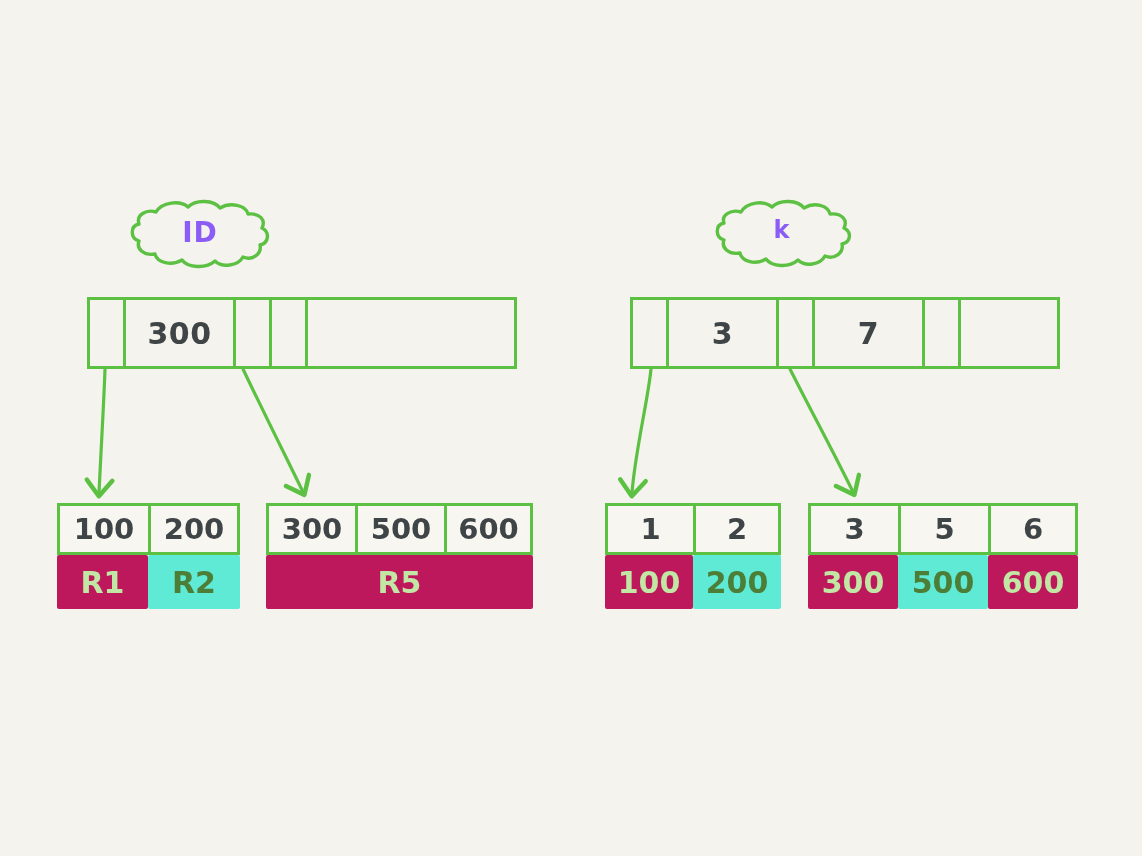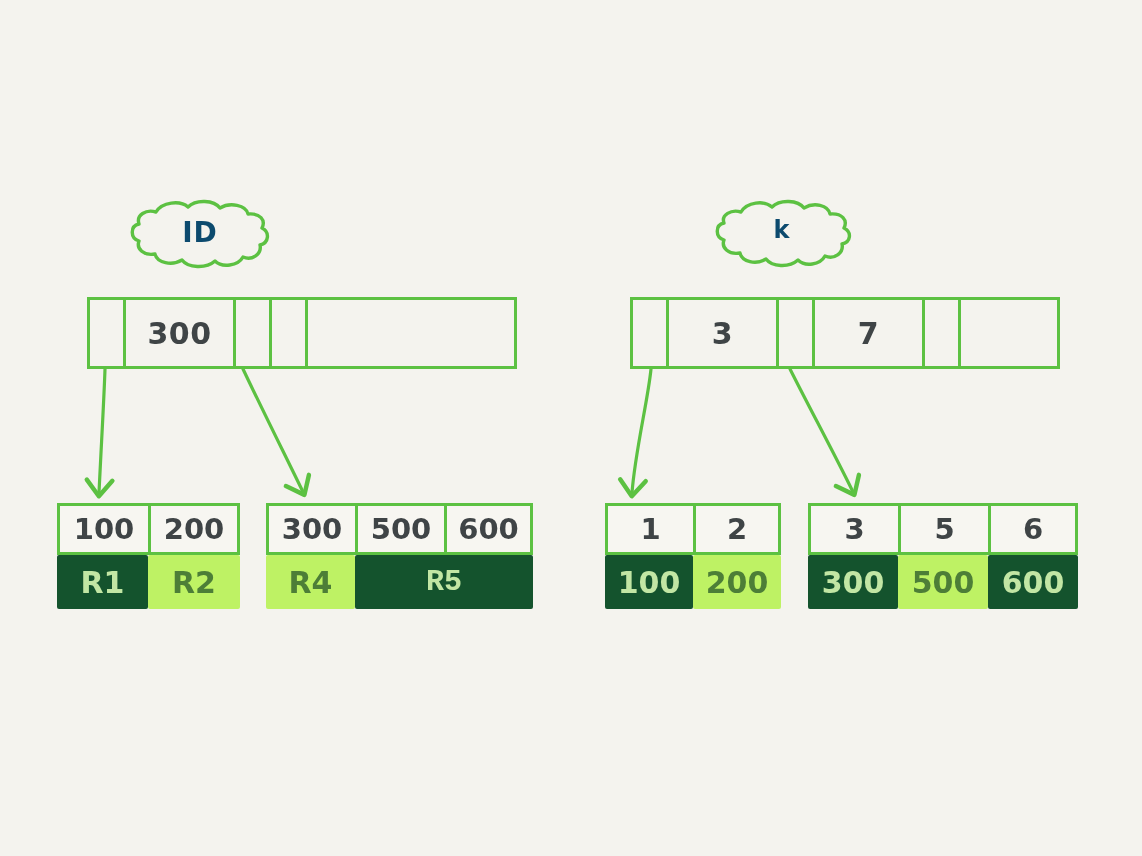--- a/index.html
+++ b/index.html
@@ -34,21 +34,21 @@
   
   .cloud {
     position: absolute;
   }
   .cloud-text {
     position: absolute;
     width: 100%;
     text-align: center;
     font-family: "DejaVu Sans", sans-serif;
     font-weight: 700;
-    color: #0c4a6e;
+    color: #8b5cf6;
     letter-spacing: 1px;
   }
 
   
   .inode {
     position: absolute;
     display: flex;
     border: 3px solid #5CC142;
     box-sizing: border-box;
     background: #F4F3EE;
@@ -111,25 +111,25 @@
     box-sizing: border-box;
     display: flex;
     align-items: center;
     justify-content: center;
     font-family: "DejaVu Sans", sans-serif;
     font-weight: 700;
     font-size: 30px;
     border-radius: 2px;
   }
   .leaf-rec.dark {
-    background: #14532d;
+    background: #be185d;
     color: #C2E6A4;
   }
   .leaf-rec.light {
-    background: #bef264;
+    background: #5eead4;
     color: #4D7E37;
   }
 </style>
 </head>
 <body>
 
 <div id="canvas">
 
   <svg class="layer-svg" viewBox="0 0 1142 856" xmlns="http://www.w3.org/2000/svg">
     <defs>
@@ -195,22 +195,21 @@
     </div>
   </div>
 
   <div class="leaf" style="left:266px; top:503px; width:267px;">
     <div class="leaf-keys">
       <div class="leaf-key" style="flex:0 0 89px;">300</div>
       <div class="leaf-key" style="flex:0 0 89px;">500</div>
       <div class="leaf-key" style="flex:1 1 auto;">600</div>
     </div>
     <div class="leaf-recs">
-      <div class="leaf-rec light" style="flex:0 0 89px;">R4</div>
-      <div class="leaf-rec dark" style="flex:1 1 auto;font-family:Liberation Mono, monospace;">R5</div>
+      <div class="leaf-rec dark" style="flex:1 1 auto;">R5</div>
     </div>
   </div>
 
   <div class="leaf" style="left:605px; top:503px; width:176px;">
     <div class="leaf-keys">
       <div class="leaf-key" style="flex:0 0 88px;">1</div>
       <div class="leaf-key" style="flex:1 1 auto;">2</div>
     </div>
     <div class="leaf-recs">
       <div class="leaf-rec dark" style="flex:0 0 88px;">100</div>

